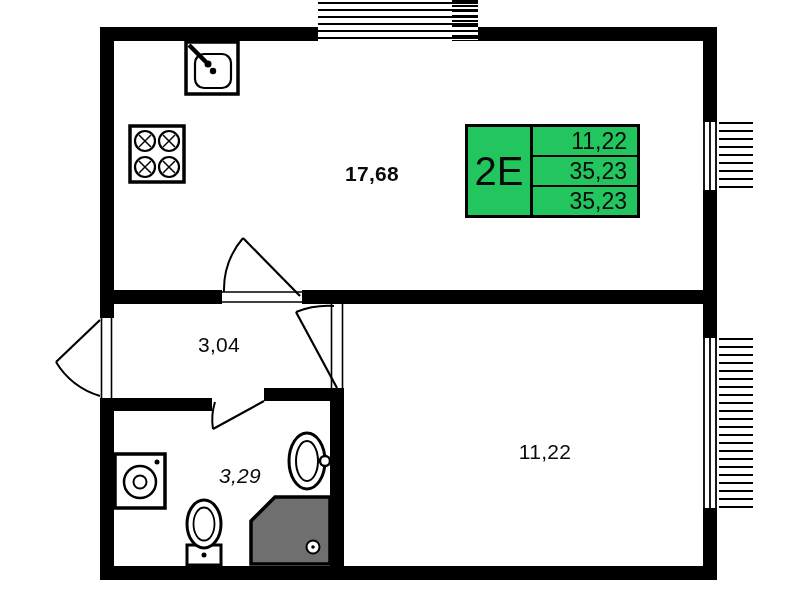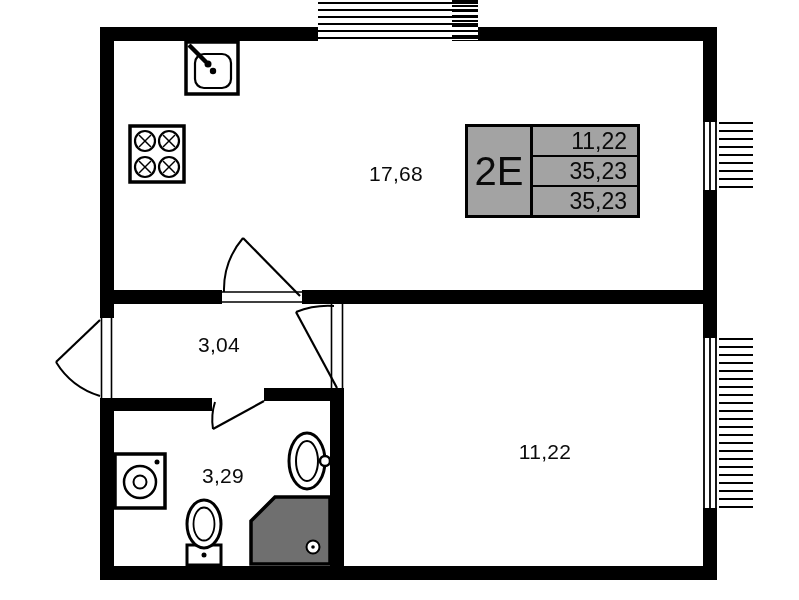--- a/index.html
+++ b/index.html
@@ -17,21 +17,21 @@
     background:repeating-linear-gradient(to bottom,#000 0,#000 2px,transparent 2px,transparent 5px);
   }
   .overlay{position:absolute;left:0;top:0;}
   .fixture{position:absolute;}
   .area-label{
     position:absolute;font-size:21px;text-align:center;
     letter-spacing:.3px;white-space:nowrap;
   }
   .infobox{
     position:absolute;left:465px;top:124px;display:flex;
-    border:3px solid #000;background:#a3a3a3;
+    border:3px solid #000;background:#22c55e;
   }
   .infobox-type{
     width:62px;display:flex;align-items:center;justify-content:center;
     font-size:40px;border-right:3px solid #000;
   }
   .infobox-rows{display:flex;flex-direction:column;width:104px;}
   .infobox-row{
     height:28px;line-height:28px;font-size:23px;text-align:right;
     padding-right:10px;border-bottom:2px solid #000;
   }
@@ -131,23 +131,23 @@
     <ellipse cx="24" cy="27" rx="10.5" ry="16.5" fill="none" stroke="#000" stroke-width="1.8"></ellipse>
     <circle cx="24" cy="58" r="2.5" fill="#000"></circle>
   </svg>
 
   <svg class="fixture" style="left:249px;top:495px;" width="83" height="71" viewBox="0 0 83 71">
     <path d="M 26 2 L 81 2 L 81 69 L 2 69 L 2 26 Z" fill="#6f6f6f" stroke="#000" stroke-width="3.5"></path>
     <circle cx="64" cy="52" r="6.5" fill="#fff" stroke="#000" stroke-width="2"></circle>
     <circle cx="64" cy="52" r="1.8" fill="#000"></circle>
   </svg>
 
-  <div class="area-label" style="left:356px;top:162px;width:80px;">17,68</div>
+  <div class="area-label" style="left:332px;top:162px;width:80px;font-weight:bold;">17,68</div>
   <div class="area-label" style="left:188px;top:333px;width:62px;">3,04</div>
-  <div class="area-label" style="left:192px;top:464px;width:62px;">3,29</div>
+  <div class="area-label" style="left:209px;top:464px;width:62px;font-style:italic;">3,29</div>
   <div class="area-label" style="left:505px;top:440px;width:80px;">11,22</div>
 
   <div class="infobox">
     <div class="infobox-type">2E</div>
     <div class="infobox-rows">
       <div class="infobox-row">11,22</div>
       <div class="infobox-row">35,23</div>
       <div class="infobox-row">35,23</div>
     </div>
   </div>

